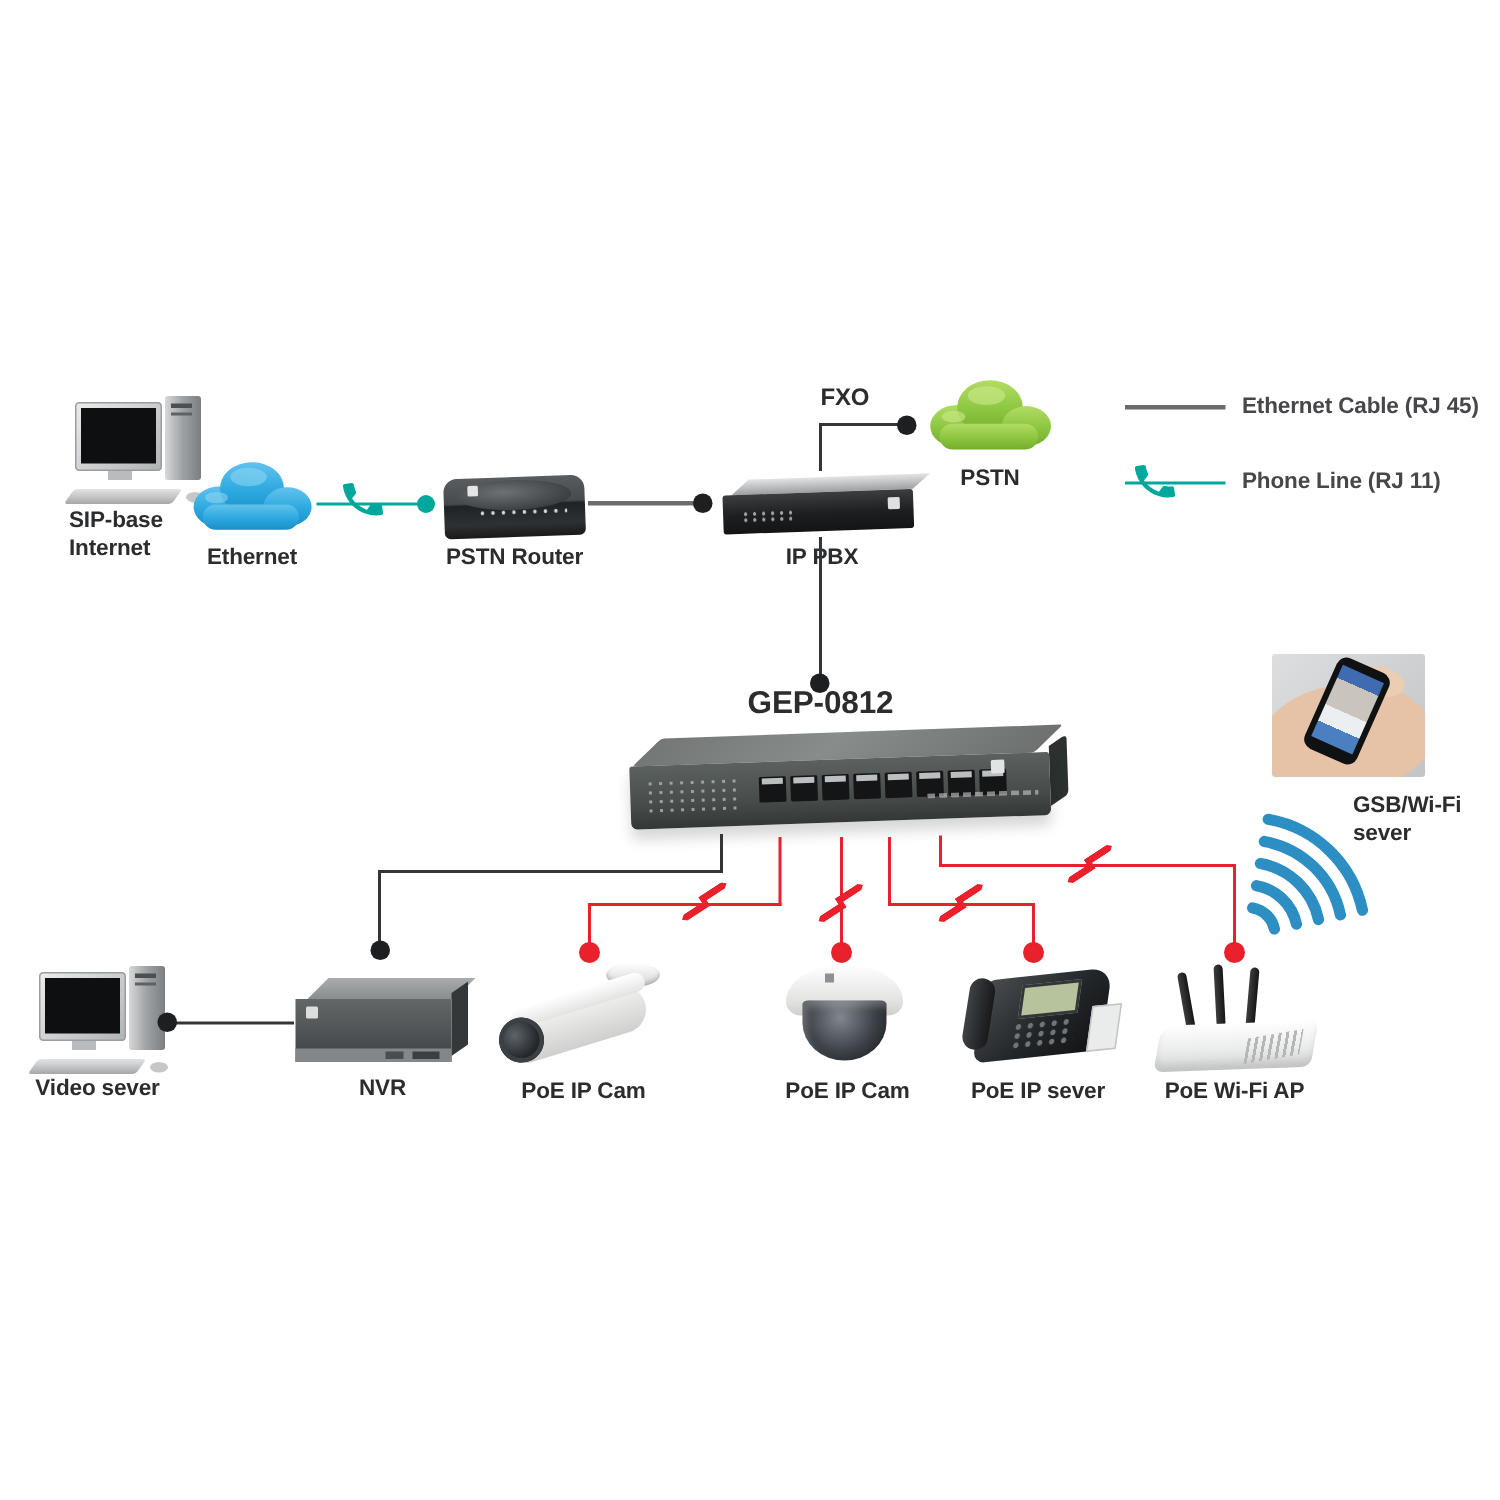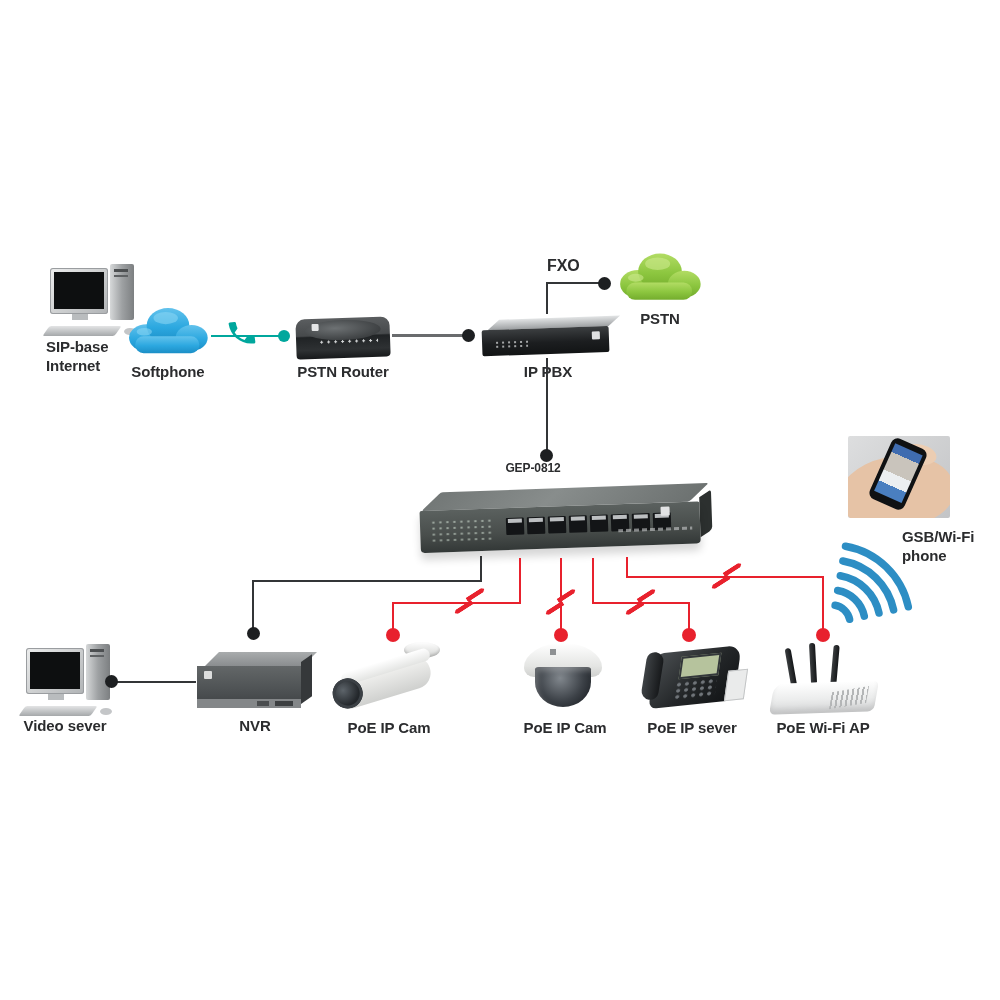--- a/index.html
+++ b/index.html
@@ -202,21 +202,21 @@
       <ellipse cx="27" cy="48" rx="23" ry="18"></ellipse>
       <ellipse cx="55" cy="32" rx="28" ry="23"></ellipse>
       <ellipse cx="86" cy="48" rx="21" ry="17"></ellipse>
       <rect x="12" y="46" width="84" height="22" rx="11"></rect>
     </g>
     <g fill="#8ed8f5" opacity=".55">
       <ellipse cx="52" cy="22" rx="16" ry="8"></ellipse>
       <ellipse cx="24" cy="40" rx="10" ry="5"></ellipse>
     </g>
   </svg>
-  <div class="lbl c" style="left:126px;top:362px;width:84px">Softphone</div>
+  <div class="lbl c" style="left:126px;top:362px;width:84px">Ethernet</div>
 
   <div class="hline teal" style="left:211px;top:335px;width:72px"></div>
   <div class="handset" style="left:226px;top:317px">
     <svg width="32" height="32" viewBox="0 0 24 24" style="transform:rotate(-8deg)">
       <path fill="#00a79d" d="M6.62 10.79c1.44 2.83 3.76 5.14 6.59 6.59l2.2-2.21c.27-.27.67-.36 1.02-.24 1.12.37 2.33.57 3.57.57.55 0 1 .45 1 1V20c0 .55-.45 1-1 1-9.39 0-17-7.61-17-17 0-.55.45-1 1-1h3.5c.55 0 1 .45 1 1 0 1.25.2 2.45.57 3.57.11.35.03.74-.25 1.02l-2.2 2.2z"></path>
     </svg>
   </div>
   <div class="tdot" style="left:278px;top:330px"></div>
 
   <div class="adsl" style="left:296px;top:312px">
@@ -259,24 +259,37 @@
       <ellipse cx="86" cy="48" rx="21" ry="17"></ellipse>
       <rect x="12" y="46" width="84" height="22" rx="11"></rect>
     </g>
     <g fill="#cdea8d" opacity=".6">
       <ellipse cx="52" cy="22" rx="16" ry="8"></ellipse>
       <ellipse cx="24" cy="40" rx="10" ry="5"></ellipse>
     </g>
   </svg>
   <div class="lbl c" style="left:617px;top:309px;width:86px">PSTN</div>
 
+  <div class="leg-row" style="top:260px">
+    <div class="leg-line hline gray" style="top:10px"></div>
+    <div class="leg-label">Ethernet Cable (RJ 45)</div>
+  </div>
+  <div class="leg-row" style="top:310px">
+    <div class="leg-line hline teal"></div>
+    <div class="handset" style="left:6px;top:-5px">
+      <svg width="32" height="32" viewBox="0 0 24 24" style="transform:rotate(-8deg)">
+        <path fill="#00a79d" d="M6.62 10.79c1.44 2.83 3.76 5.14 6.59 6.59l2.2-2.21c.27-.27.67-.36 1.02-.24 1.12.37 2.33.57 3.57.57.55 0 1 .45 1 1V20c0 .55-.45 1-1 1-9.39 0-17-7.61-17-17 0-.55.45-1 1-1h3.5c.55 0 1 .45 1 1 0 1.25.2 2.45.57 3.57.11.35.03.74-.25 1.02l-2.2 2.2z"></path>
+      </svg>
+    </div>
+    <div class="leg-label">Phone Line (RJ 11)</div>
+  </div>
 
   <div class="vline" style="left:546px;top:358px;height:93px"></div>
   <div class="dot" style="left:540px;top:449px"></div>
-  <div class="lbl c" style="left:463px;top:459px;width:140px;font-size:12px;font-weight:700">GEP-0812</div>
+  <div class="lbl c" style="left:477px;top:459px;width:140px;font-size:21px;font-weight:700">GEP-0812</div>
 
   <div class="sw">
     <div class="sw-top"></div>
     <div class="sw-side"></div>
     <div class="sw-front">
       <div class="sw-leds"></div>
       <div class="sw-port" style="left:86px"></div>
       <div class="sw-port" style="left:107px"></div>
       <div class="sw-port" style="left:128px"></div>
       <div class="sw-port" style="left:149px"></div>
@@ -317,21 +330,21 @@
   <div class="rdot" style="left:816px;top:628px"></div>
 
   <div class="photo">
     <div class="photo-hand"></div>
     <div class="photo-phone">
       <div class="photo-scrn"></div>
     </div>
   </div>
   <div class="lbl" style="left:902px;top:527px">
     <div>GSB/Wi-Fi</div>
-    <div>phone</div>
+    <div>sever</div>
   </div>
   <svg class="abs" style="left:822px;top:531px" width="92" height="96" viewBox="0 0 92 96">
     <g fill="none" stroke="#2d8ec4" stroke-width="7.5" stroke-linecap="round">
       <path d="M13.1,74.3 A18,18 0 0 1 27.6,88.3"></path>
       <path d="M15.7,59.5 A33,33 0 0 1 42.3,85.1"></path>
       <path d="M18.3,44.7 A48,48 0 0 1 57.0,82.0"></path>
       <path d="M20.9,30.0 A63,63 0 0 1 71.6,78.9"></path>
       <path d="M23.5,15.2 A78,78 0 0 1 86.3,75.8"></path>
     </g>
   </svg>

